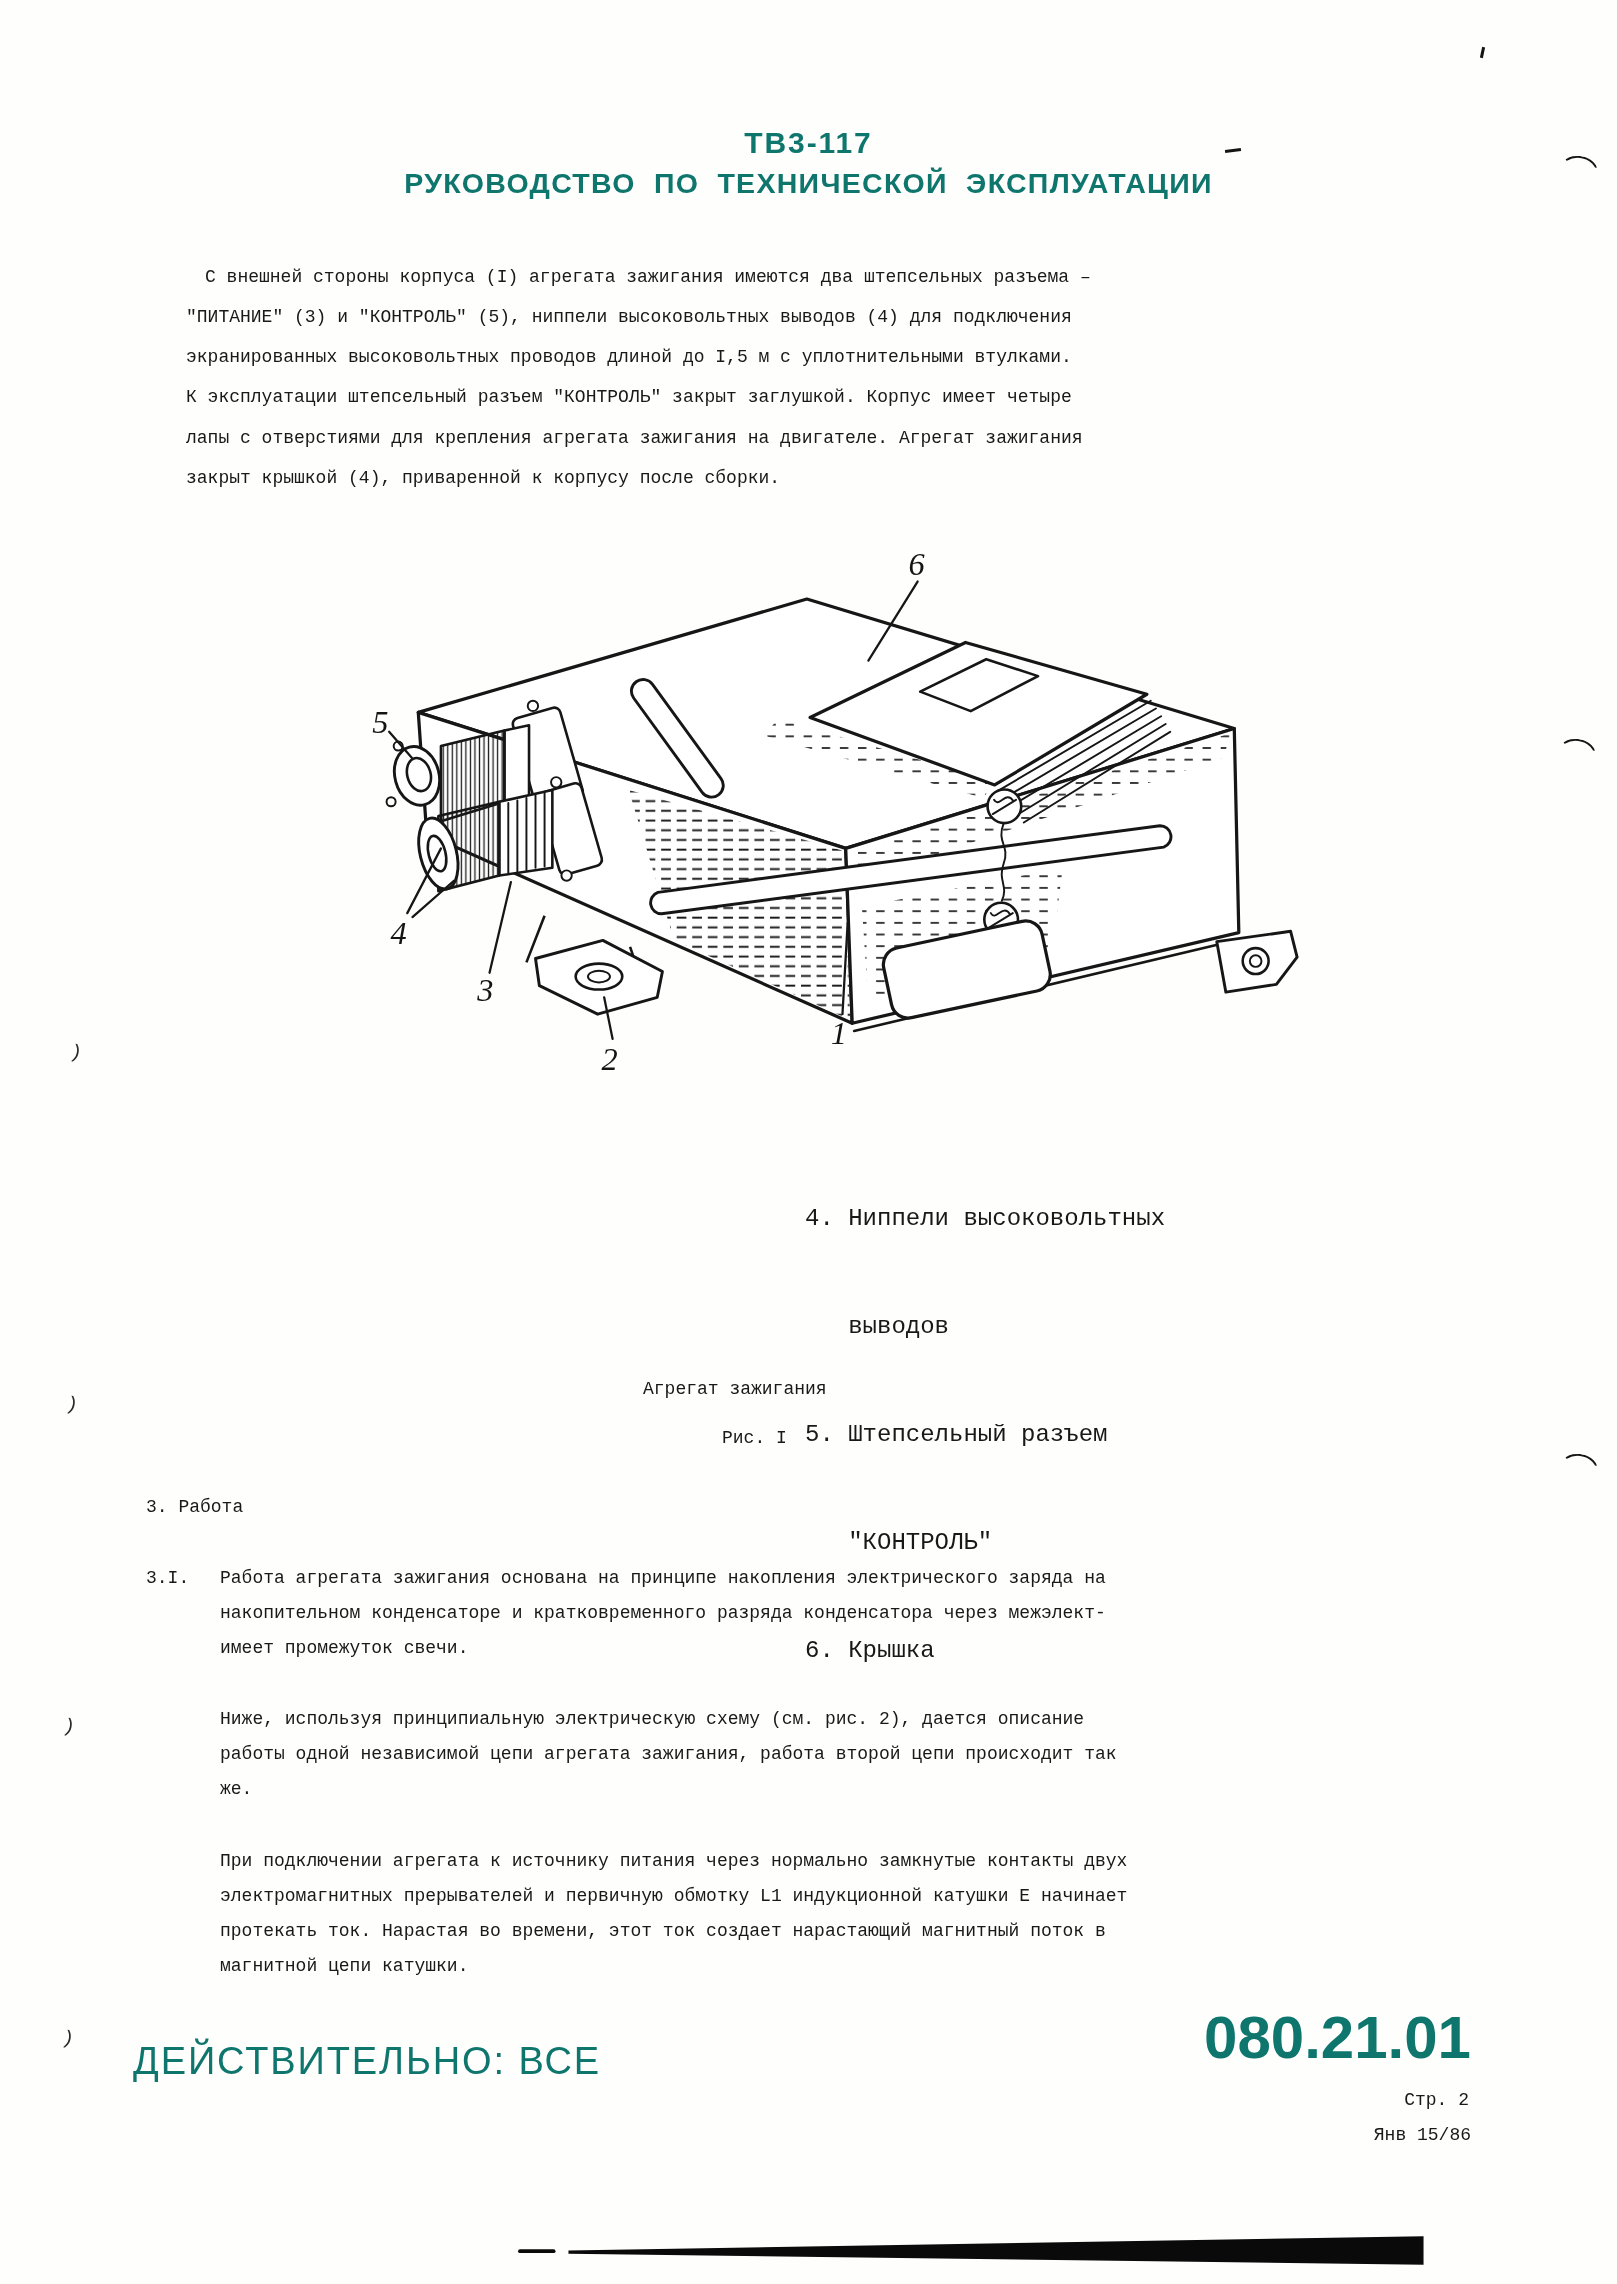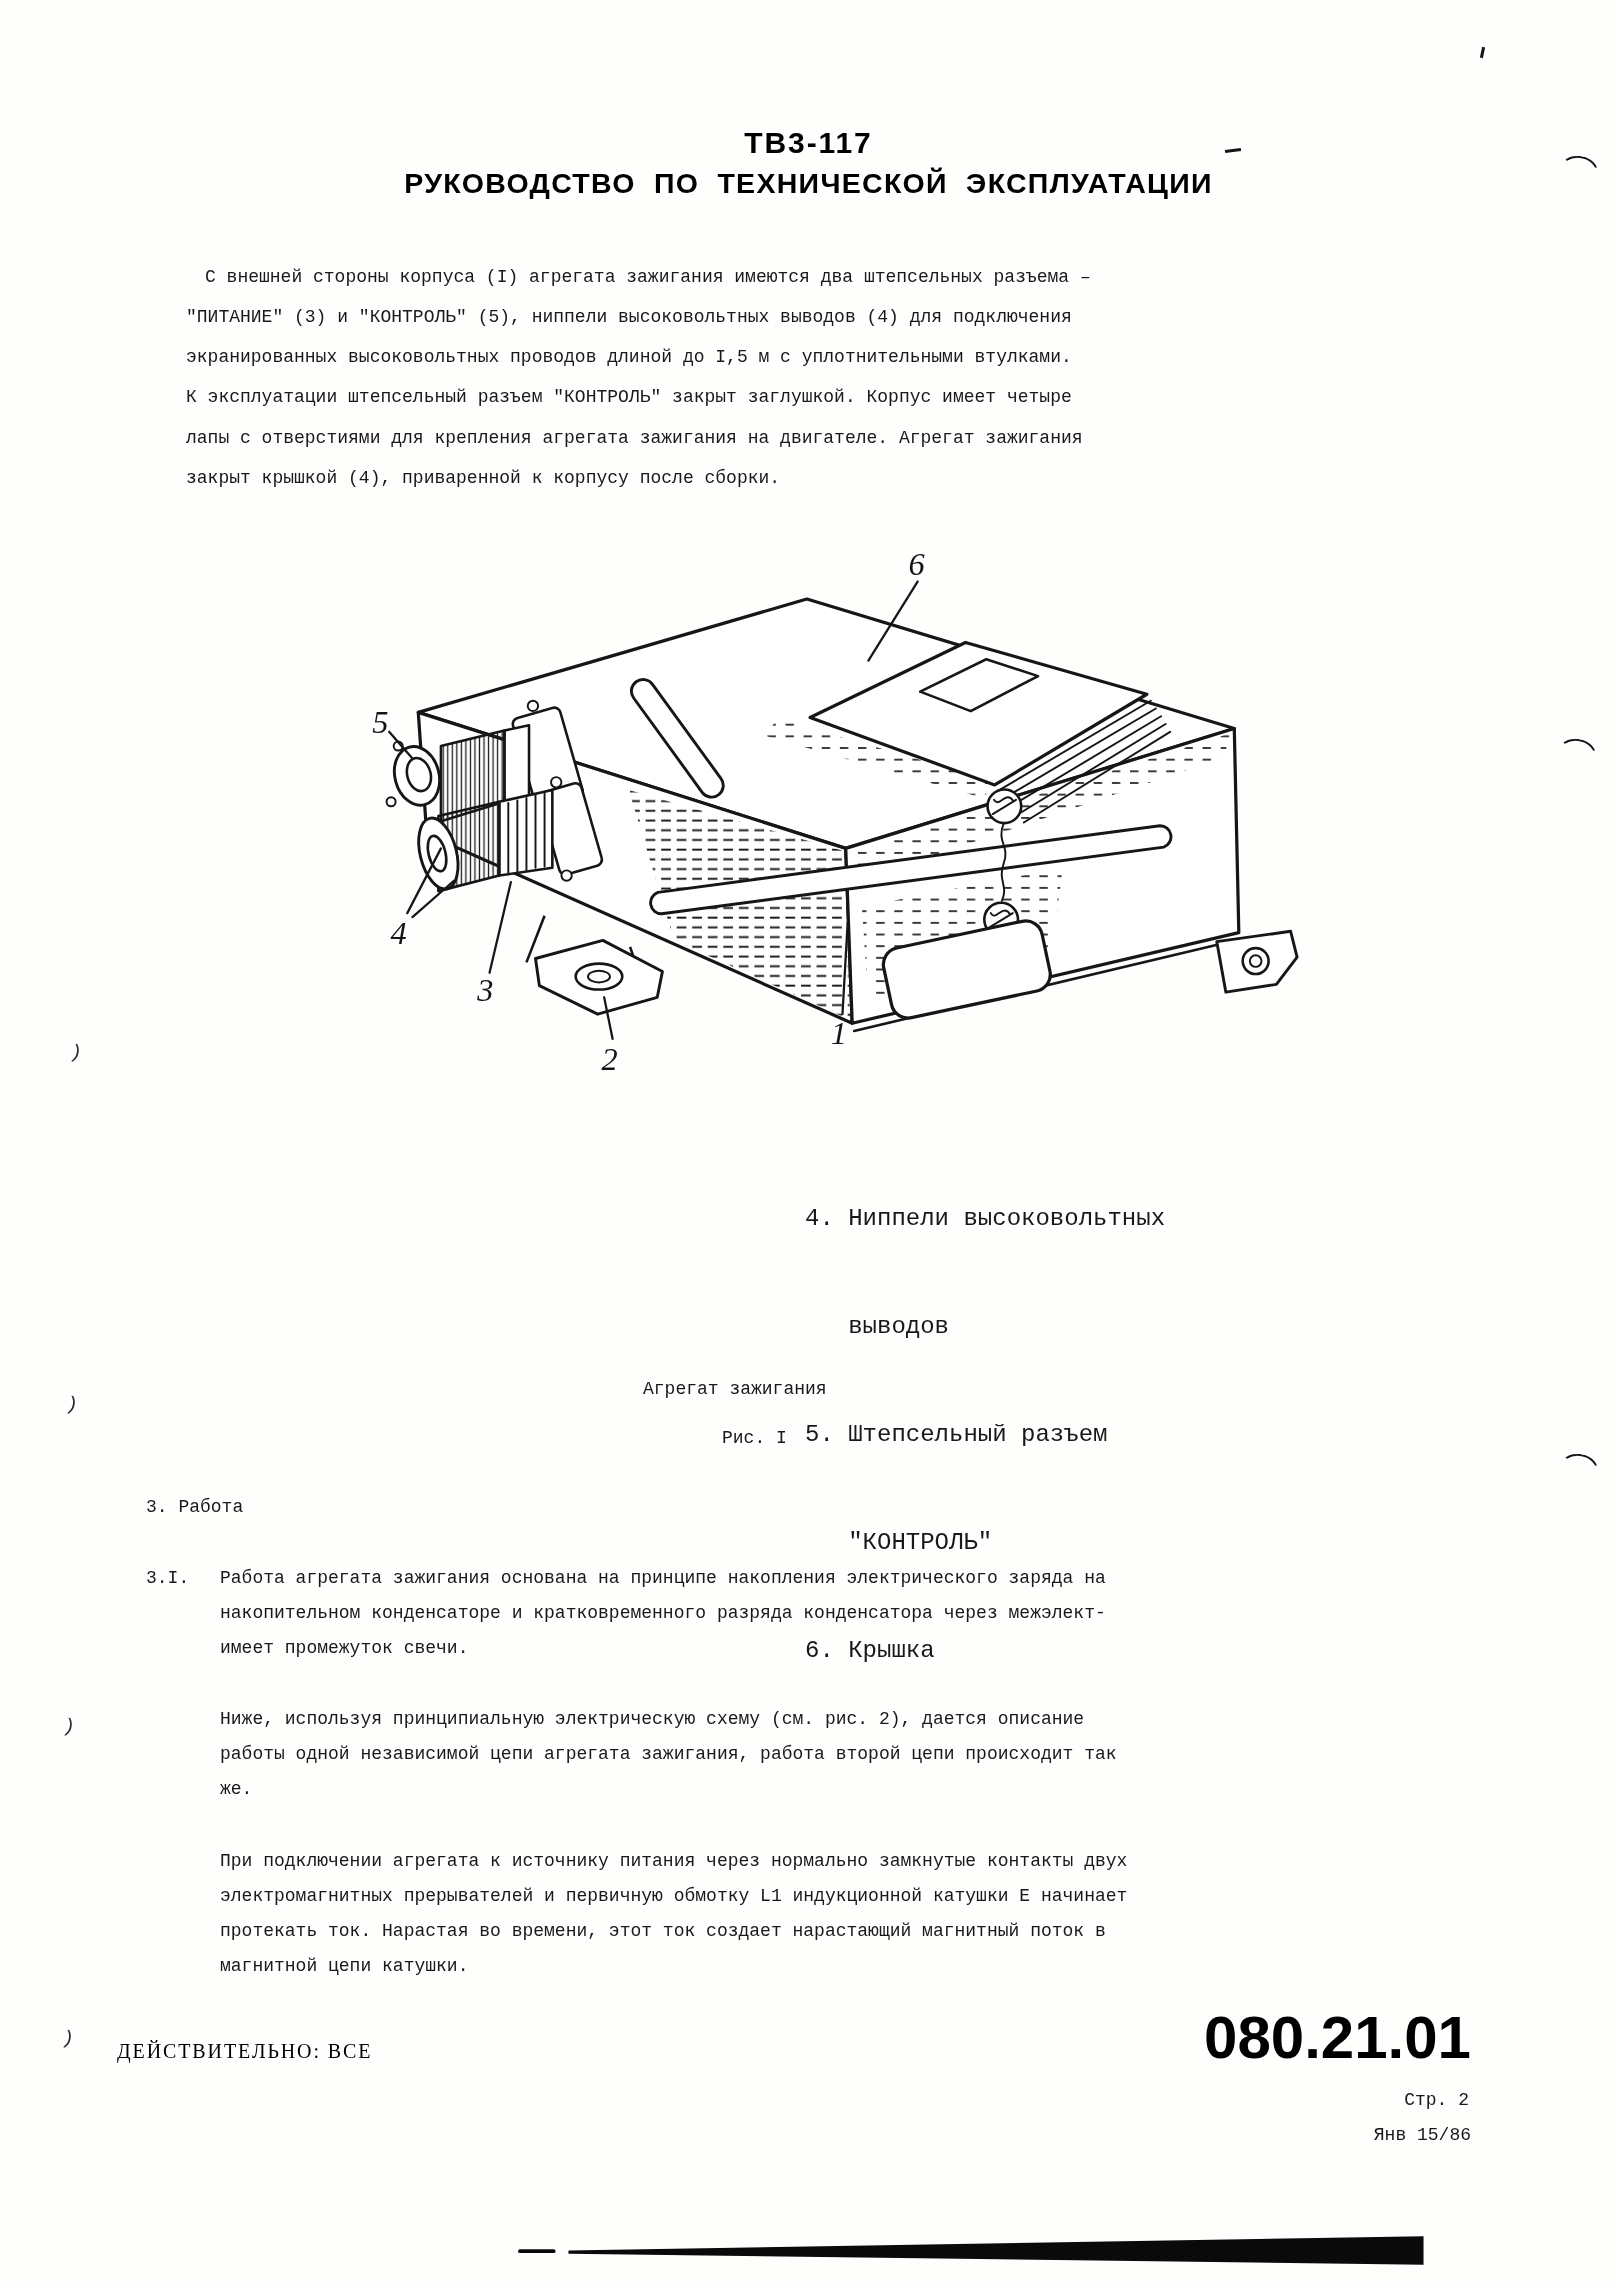--- a/index.html
+++ b/index.html
@@ -3,26 +3,26 @@
 <meta charset="utf-8">
 <style>
   html,body{margin:0;padding:0;background:#ffffff;}
   .page{
     position:relative;width:1617px;height:2284px;background:#fefefd;overflow:hidden;
     font-family:"Liberation Mono","DejaVu Sans Mono",monospace;color:#181818;
   }
   .t{position:absolute;font-family:"Liberation Mono","DejaVu Sans Mono",monospace;
      font-size:18px;line-height:1.15;color:#191919;white-space:pre;}
   .hdr{position:absolute;font-family:"Liberation Sans","DejaVu Sans",sans-serif;
-     font-weight:700;color:#000000;white-space:pre;}
+     font-weight:700;color:#0f766e;white-space:pre;}
   .ctr{left:13px;width:1591px;text-align:center;}
   .doc-code{top:126px;font-size:30px;letter-spacing:1.9px;}
   .doc-title{top:167px;font-size:28.5px;letter-spacing:1.3px;word-spacing:9px;}
   .plist{position:absolute;font-size:24px;line-height:36px;white-space:pre;}
-  .validity{top:2040px;left:117px;font-weight:400;font-size:20px;letter-spacing:1.9px;font-family:Liberation Serif, serif;}
+  .validity{top:2040px;left:133px;font-weight:400;font-size:38px;letter-spacing:1.9px;}
   .docnum{top:2003px;right:146px;font-size:60px;letter-spacing:0px;}
   .pgnum{top:2090px;right:148px;}
   .pgdate{top:2125px;right:146px;}
   .fig{position:absolute;left:350px;top:544px;width:972px;height:544px;}
   .mark-paren{position:absolute;font-size:19.4px;color:#2a2a2a;transform:rotate(14deg);}
   .curl{position:absolute;width:35px;height:11.7px;border:2.6px solid transparent;
         border-top:2.6px solid #151515;border-radius:50% 50% 0 0 / 100% 100% 0 0;
         transform:rotate(7deg);}
   .tickbar{position:absolute;background:#141414;}
   .botbar{position:absolute;left:505px;top:2235px;width:920px;height:31px;}

